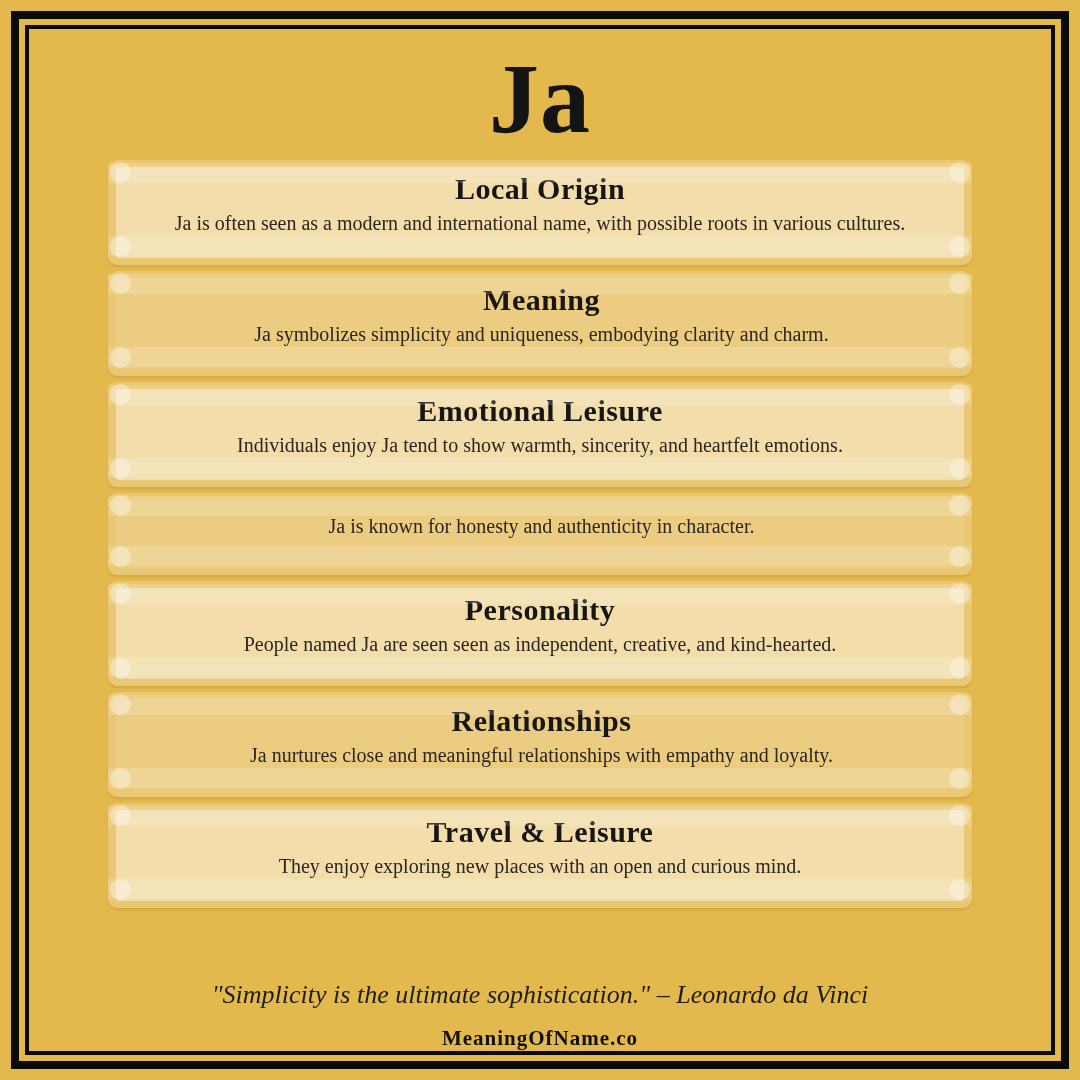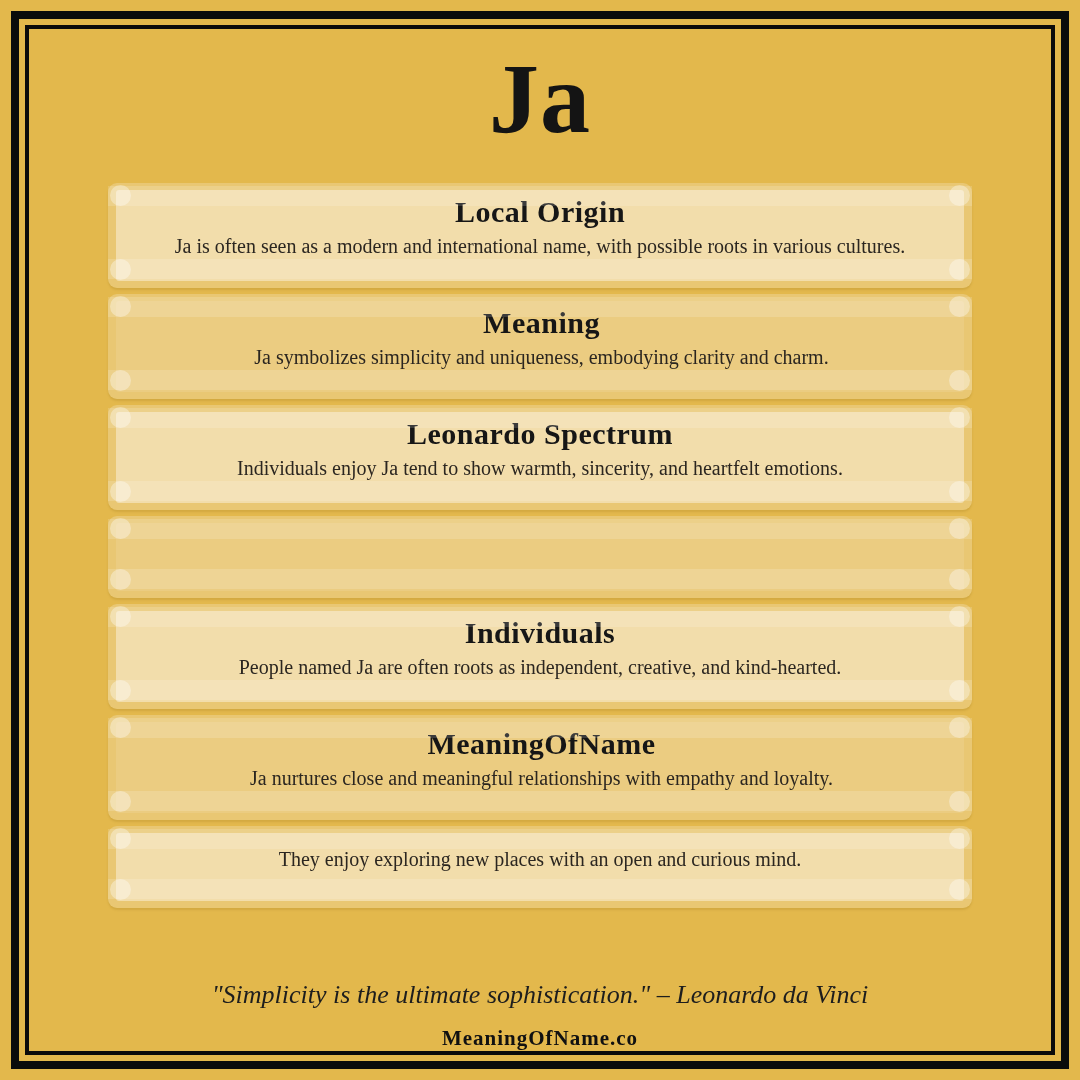--- a/index.html
+++ b/index.html
@@ -150,70 +150,72 @@
   </section>
 
   <section class="card">
     <span class="stripe stripe-top"></span>
     <span class="stripe stripe-bottom"></span>
     <span class="dot dot-tl"></span>
     <span class="dot dot-tr"></span>
     <span class="dot dot-bl"></span>
     <span class="dot dot-br"></span>
     <div class="card-inner">
-      <h2 class="card-title">Leonardo Spectrum</h2>
+      <h2 class="card-title">Emotional Leisure</h2>
       <p class="card-desc">Individuals enjoy Ja tend to show warmth, sincerity, and heartfelt emotions.</p>
     </div>
   </section>
 
   <section class="card card--muted">
     <span class="stripe stripe-top"></span>
     <span class="stripe stripe-bottom"></span>
     <span class="dot dot-tl"></span>
     <span class="dot dot-tr"></span>
     <span class="dot dot-bl"></span>
     <span class="dot dot-br"></span>
     <div class="card-inner">
-    </div>
-  </section>
-
-  <section class="card">
-    <span class="stripe stripe-top"></span>
-    <span class="stripe stripe-bottom"></span>
-    <span class="dot dot-tl"></span>
-    <span class="dot dot-tr"></span>
-    <span class="dot dot-bl"></span>
-    <span class="dot dot-br"></span>
-    <div class="card-inner">
-      <h2 class="card-title">Individuals</h2>
-      <p class="card-desc">People named Ja are often roots as independent, creative, and kind-hearted.</p>
+      <p class="card-desc">Ja is known for honesty and authenticity in character.</p>
+    </div>
+  </section>
+
+  <section class="card">
+    <span class="stripe stripe-top"></span>
+    <span class="stripe stripe-bottom"></span>
+    <span class="dot dot-tl"></span>
+    <span class="dot dot-tr"></span>
+    <span class="dot dot-bl"></span>
+    <span class="dot dot-br"></span>
+    <div class="card-inner">
+      <h2 class="card-title">Personality</h2>
+      <p class="card-desc">People named Ja are seen seen as independent, creative, and kind-hearted.</p>
     </div>
   </section>
 
   <section class="card card--muted">
     <span class="stripe stripe-top"></span>
     <span class="stripe stripe-bottom"></span>
     <span class="dot dot-tl"></span>
     <span class="dot dot-tr"></span>
     <span class="dot dot-bl"></span>
     <span class="dot dot-br"></span>
     <div class="card-inner">
-      <h2 class="card-title">MeaningOfName</h2>
+      <h2 class="card-title">Relationships</h2>
       <p class="card-desc">Ja nurtures close and meaningful relationships with empathy and loyalty.</p>
     </div>
   </section>
 
   <section class="card">
     <span class="stripe stripe-top"></span>
     <span class="stripe stripe-bottom"></span>
     <span class="dot dot-tl"></span>
     <span class="dot dot-tr"></span>
     <span class="dot dot-bl"></span>
     <span class="dot dot-br"></span>
     <div class="card-inner">
+      <h2 class="card-title">Travel &amp; Leisure</h2>
       <p class="card-desc">They enjoy exploring new places with an open and curious mind.</p>
     </div>
   </section>
 </main>
 
         <footer class="footer">
           <p class="quote">"Simplicity is the ultimate sophistication." – Leonardo da Vinci</p>
           <p class="website">MeaningOfName.co</p>
         </footer>
 

